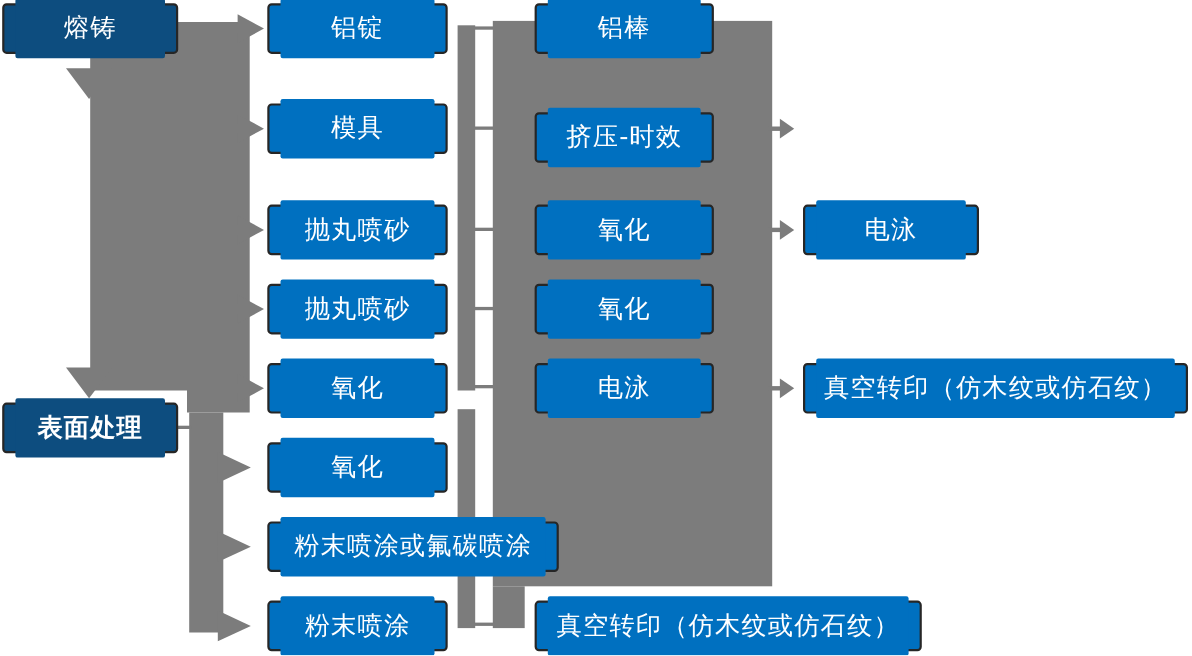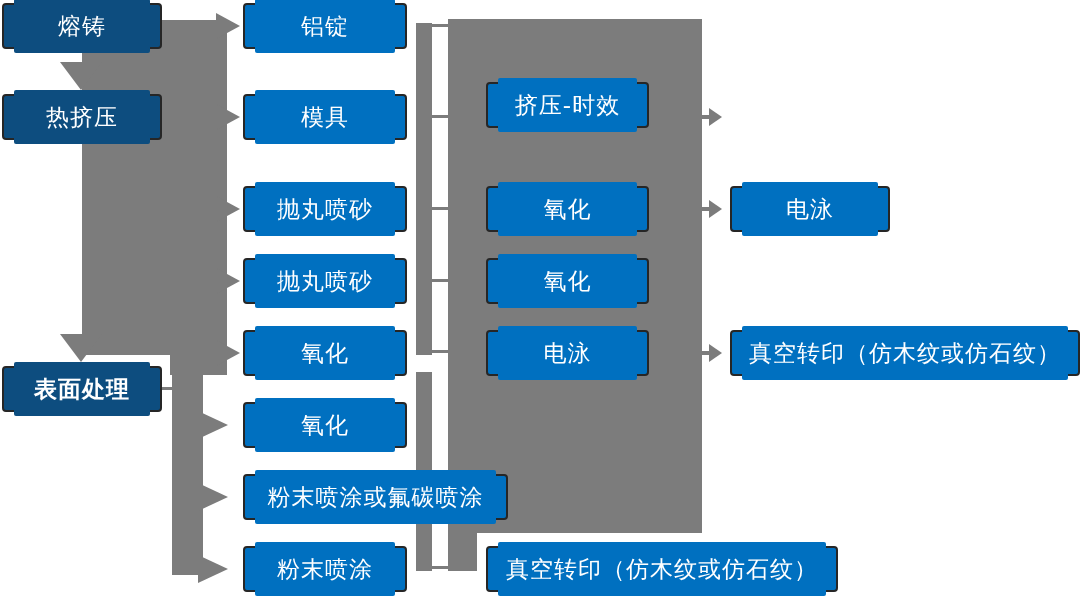--- a/index.html
+++ b/index.html
@@ -69,33 +69,33 @@
   <div class="tri tri-right-lg" style="left:198px;top:555px;"></div>
 
   <div class="conn" style="left:699px;top:115px;width:12px;height:4px;"></div>
   <div class="tri tri-right-sm" style="left:709px;top:108px;"></div>
   <div class="conn" style="left:699px;top:207px;width:12px;height:4px;"></div>
   <div class="tri tri-right-sm" style="left:709px;top:200px;"></div>
   <div class="conn" style="left:699px;top:351px;width:12px;height:4px;"></div>
   <div class="tri tri-right-sm" style="left:709px;top:344px;"></div>
 
   <div class="node node-dark" style="left:2px;top:3px;width:160px;height:46px;">熔铸</div>
-  <div class="node node-dark" style="left:2px;top:94px;width:160px;height:46px;">热挤压</div>
   <div class="node node-dark" style="left:2px;top:366px;width:160px;height:46px;font-weight:bold;">表面处理</div>
 
   <div class="node node-blue" style="left:243px;top:94px;width:164px;height:46px;">模具</div>
   <div class="node node-blue" style="left:243px;top:3px;width:164px;height:46px;">铝锭</div>
   <div class="node node-blue" style="left:243px;top:186px;width:164px;height:46px;">抛丸喷砂</div>
   <div class="node node-blue" style="left:243px;top:258px;width:164px;height:46px;">抛丸喷砂</div>
   <div class="node node-blue" style="left:243px;top:330px;width:164px;height:46px;">氧化</div>
   <div class="node node-blue" style="left:243px;top:402px;width:164px;height:46px;">氧化</div>
   <div class="node node-blue" style="left:243px;top:546px;width:164px;height:46px;">粉末喷涂</div>
   <div class="node node-blue" style="left:243px;top:474px;width:265px;height:46px;">粉末喷涂或氟碳喷涂</div>
 
-  <div class="node node-blue" style="left:486px;top:82px;width:163px;height:46px;">挤压-时效</div>
+  <div class="node node-blue" style="left:486px;top:3px;width:163px;height:46px;">铝棒</div>
+  <div class="node node-blue" style="left:486px;top:102px;width:163px;height:46px;">挤压-时效</div>
   <div class="node node-blue" style="left:486px;top:186px;width:163px;height:46px;">氧化</div>
   <div class="node node-blue" style="left:486px;top:258px;width:163px;height:46px;">氧化</div>
   <div class="node node-blue" style="left:486px;top:330px;width:163px;height:46px;">电泳</div>
   <div class="node node-blue" style="left:486px;top:546px;width:352px;height:46px;">真空转印（仿木纹或仿石纹）</div>
 
   <div class="node node-blue" style="left:730px;top:186px;width:160px;height:46px;">电泳</div>
   <div class="node node-blue" style="left:730px;top:330px;width:350px;height:46px;">真空转印（仿木纹或仿石纹）</div>
 
 </div>
 

